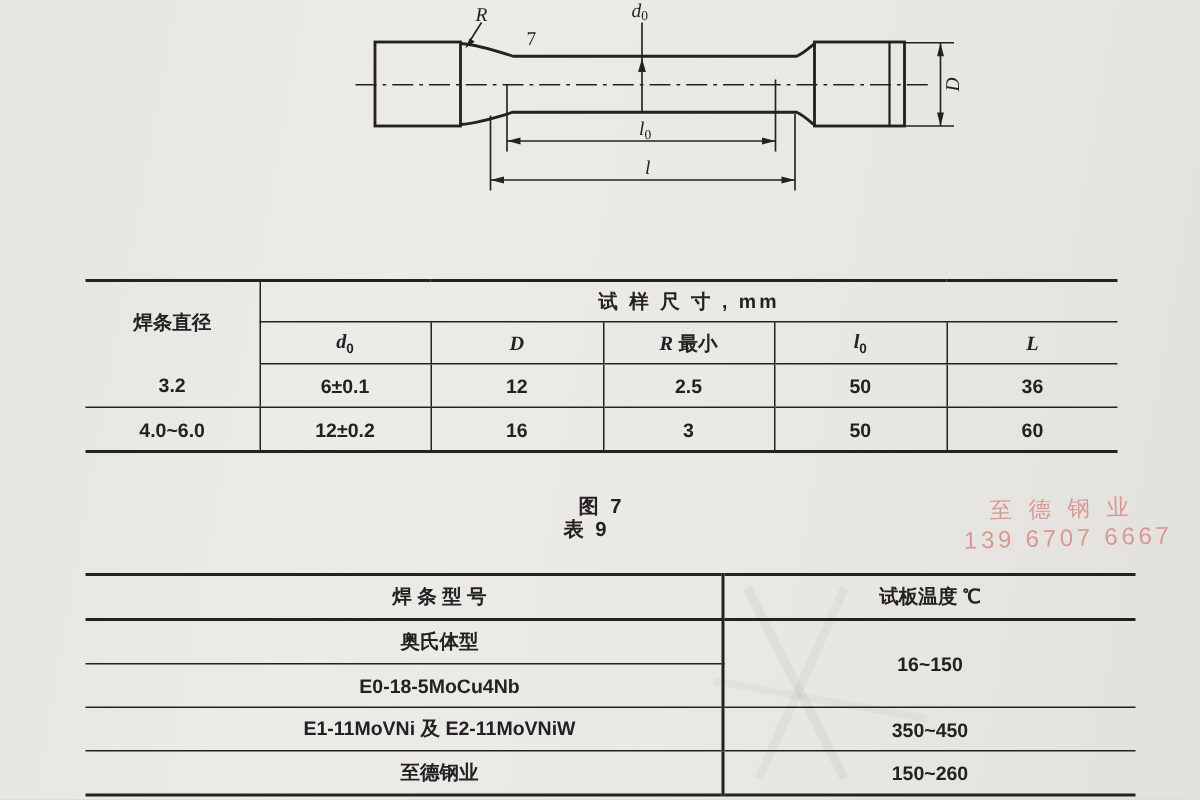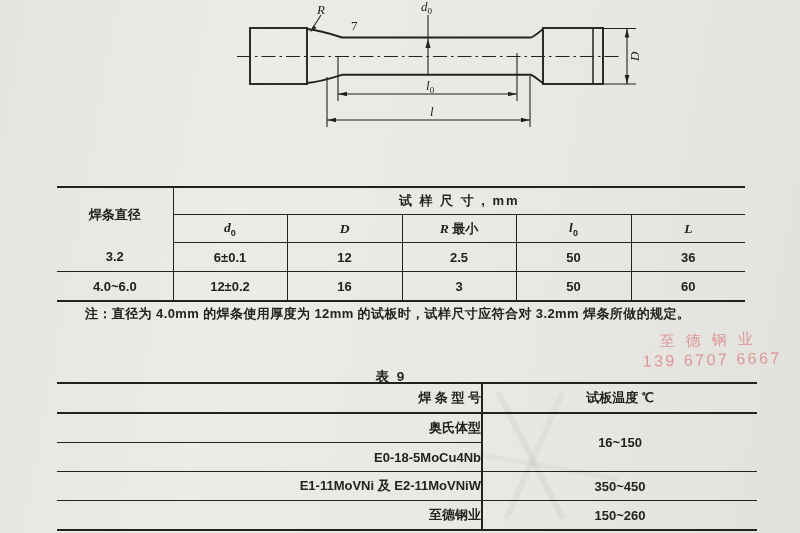--- a/index.html
+++ b/index.html
@@ -34,32 +34,32 @@
   .t1 tr.h2 td{height:27px;border-bottom:1.9px solid var(--ink);}
   .t1 td.span{border-bottom:1.9px solid var(--ink);letter-spacing:2px;}
   .t1 tr.r1 td{height:28px;border-bottom:1.9px solid var(--ink);}
   .t1 tr.r2 td{height:28px;}
   .t1 .sym{font-family:"Liberation Serif",serif;font-size:13.5px;}
   .t1 sub{font-size:9px;font-weight:700;}
 
   .t2{position:absolute;left:57px;top:382px;width:700px;
       border-top:2.5px solid var(--ink);border-bottom:2.5px solid var(--ink);}
   .t2 td{height:28px;}
-  .t2 td.model{text-align:right;padding-left:48px;}
+  .t2 td.model{text-align:center;padding-left:48px;}
   .t2 tr.hdr td{height:28px;border-bottom:2px solid var(--ink);}
   .t2 tr.body td{border-top:1.8px solid var(--ink);}
   .t2 tr.first td{border-top:none;}
   .t2 td.temp{border-left:2px solid var(--ink);}
 
   
   .note{position:absolute;left:85px;top:305px;width:690px;
         font-size:13px;font-weight:700;color:var(--ink);letter-spacing:.4px;}
   .figcap{position:absolute;left:57px;top:329px;width:688px;text-align:center;
           font-size:13.5px;font-weight:700;color:var(--ink);letter-spacing:2px;}
-  .tabcap{position:absolute;left:47px;top:368px;width:688px;text-align:center;
+  .tabcap{position:absolute;left:47px;top:344px;width:688px;text-align:center;
           font-size:13.5px;font-weight:700;color:var(--ink);letter-spacing:2px;}
 
   
   .wm{position:absolute;left:627px;top:331px;width:170px;text-align:center;
       color:var(--wm);transform:rotate(-1.5deg);opacity:.85;line-height:1.25;}
   .wm .l1{font-size:15px;letter-spacing:11px;font-weight:400;}
   .wm .l2{font-size:16px;letter-spacing:2.5px;font-weight:400;}
 
   
   .ghost{position:absolute;left:468px;top:384px;pointer-events:none;}
@@ -162,22 +162,22 @@
       <td class="noleft">4.0~6.0</td>
       <td>12±0.2</td>
       <td>16</td>
       <td>3</td>
       <td>50</td>
       <td>60</td>
     </tr>
   </tbody>
     </table>
 
-  <div class="note">注：直径为 4.0mm 的焊条使用厚度为 12mm 的试板时，试样尺寸应符合对 3.2mm 焊条所做的规定。</div>
-
+
+  <div class="figcap">图 7</div>
   <div class="tabcap">表 9</div>
 
   <table class="t2">
     <colgroup>
         <col style="width:425px">
         <col style="width:275px">
       </colgroup>
     <tbody>
         <tr class="hdr">
       <td class="model">焊  条  型  号</td>

